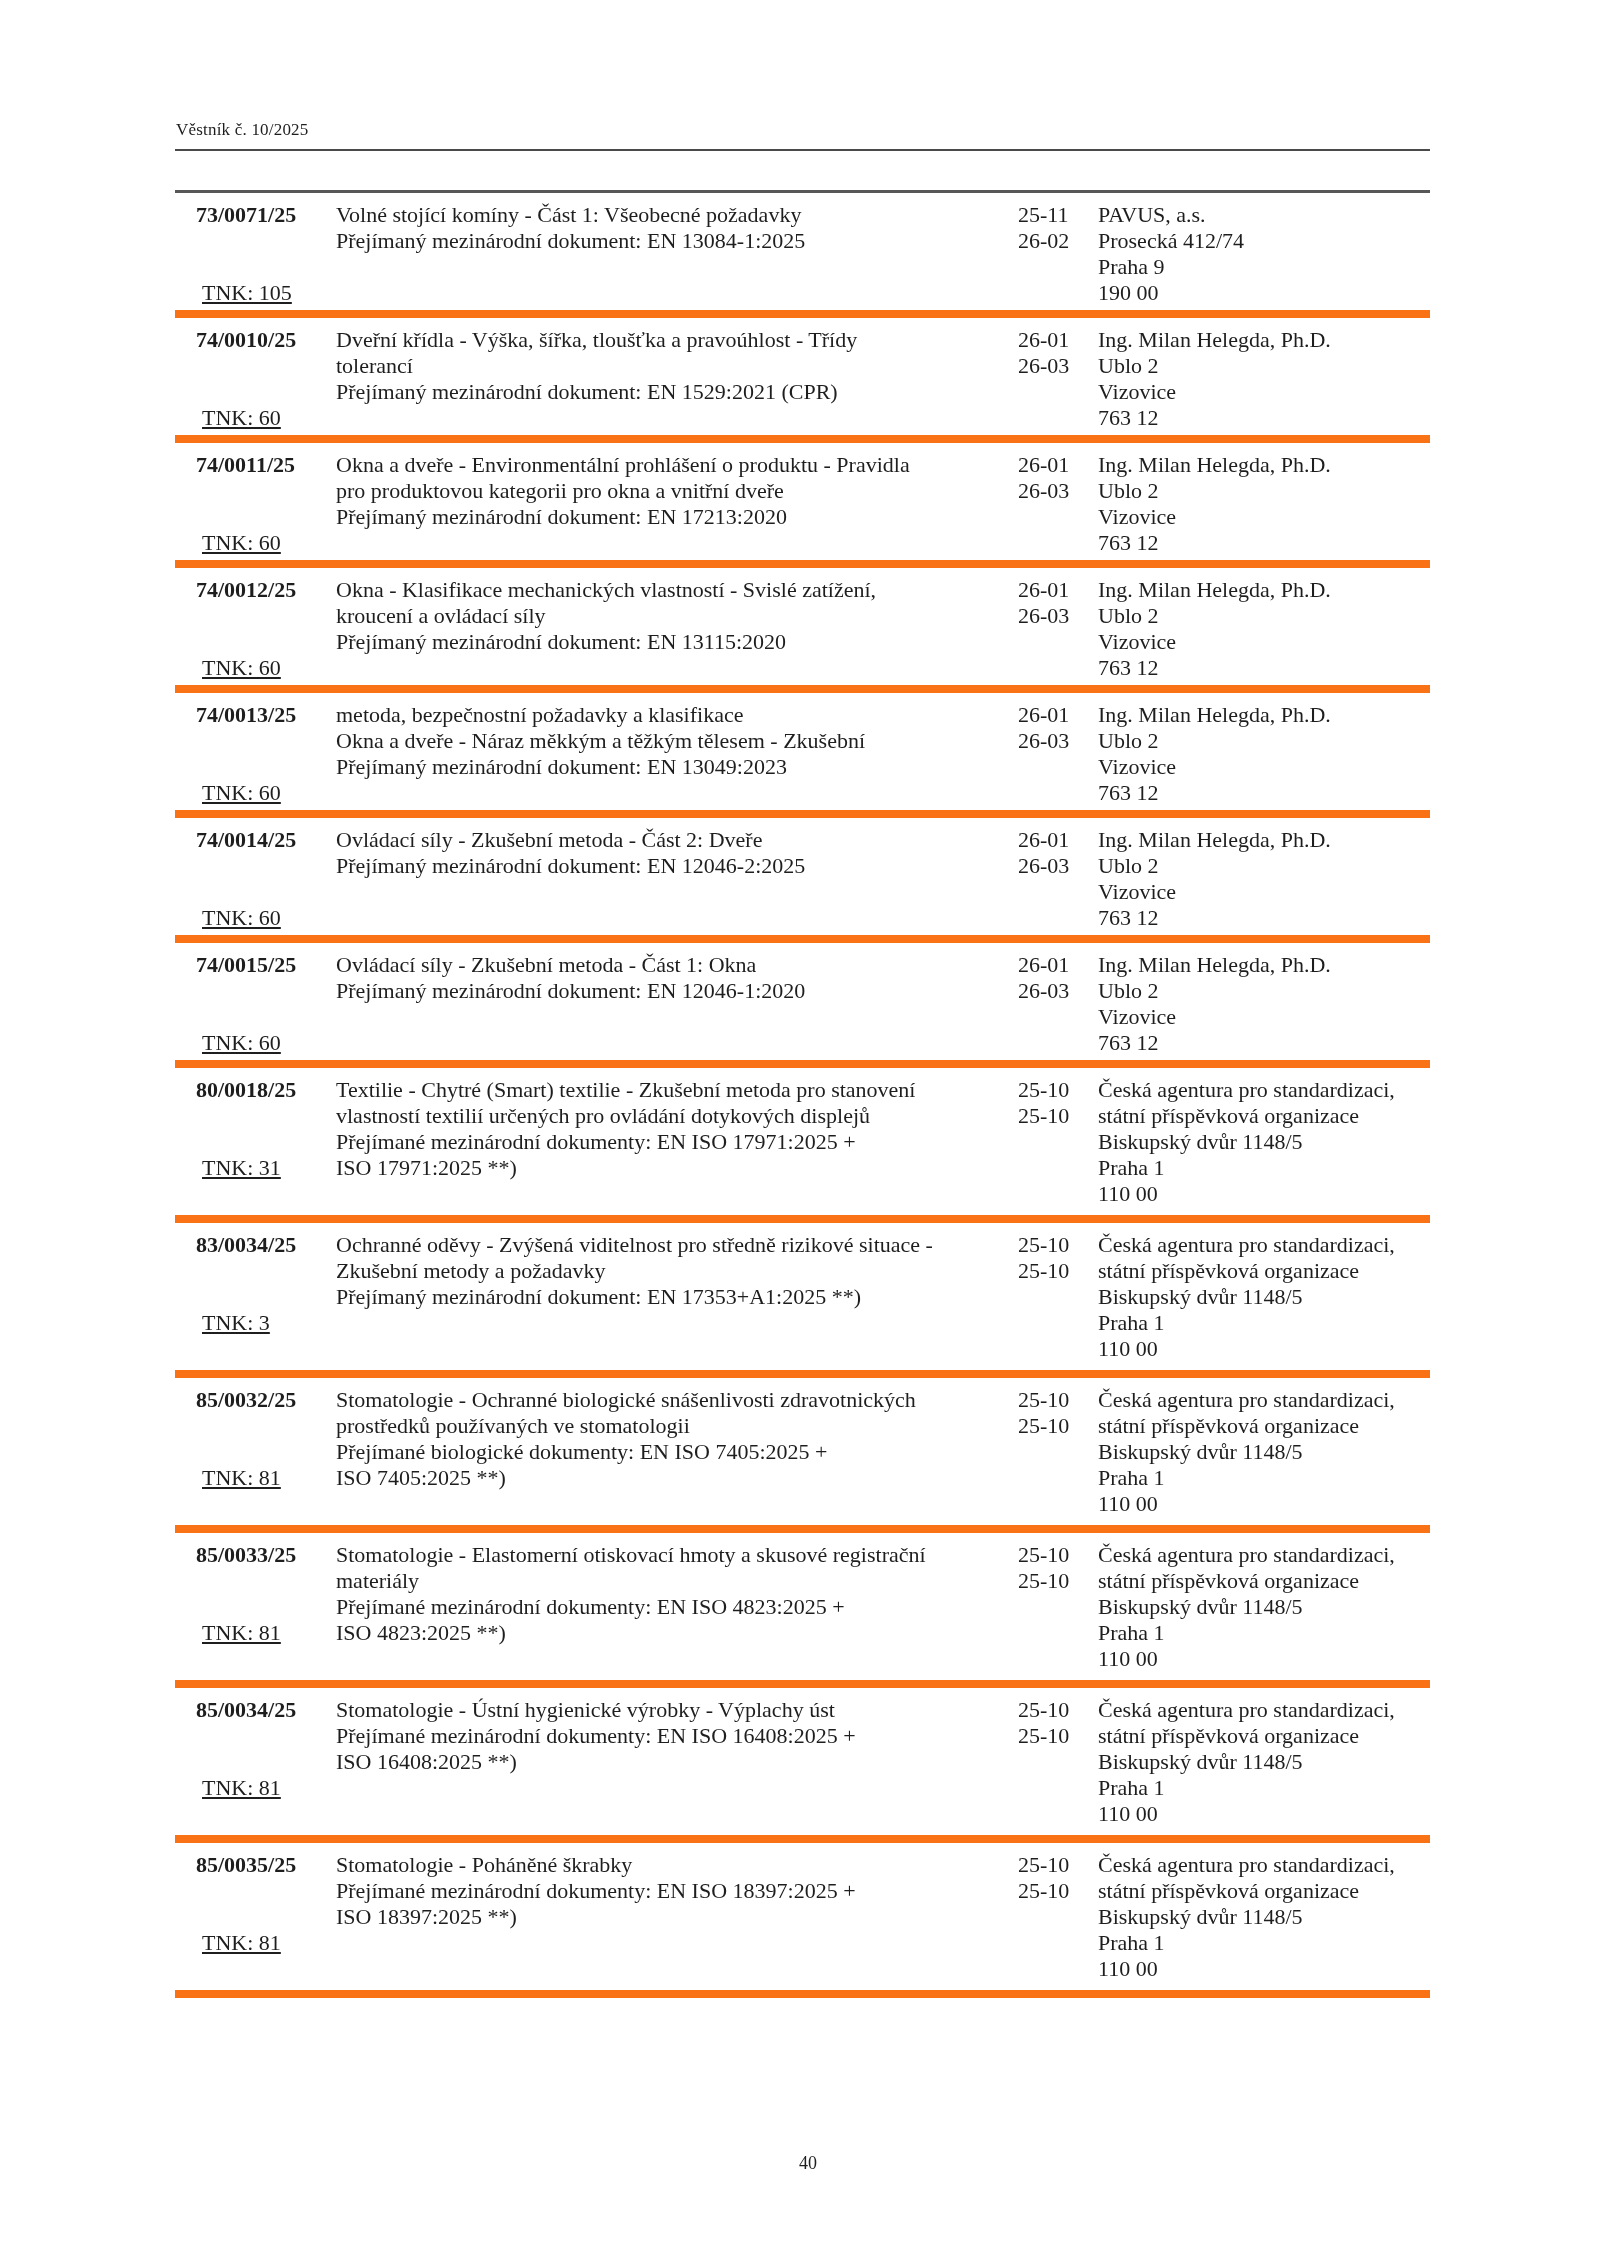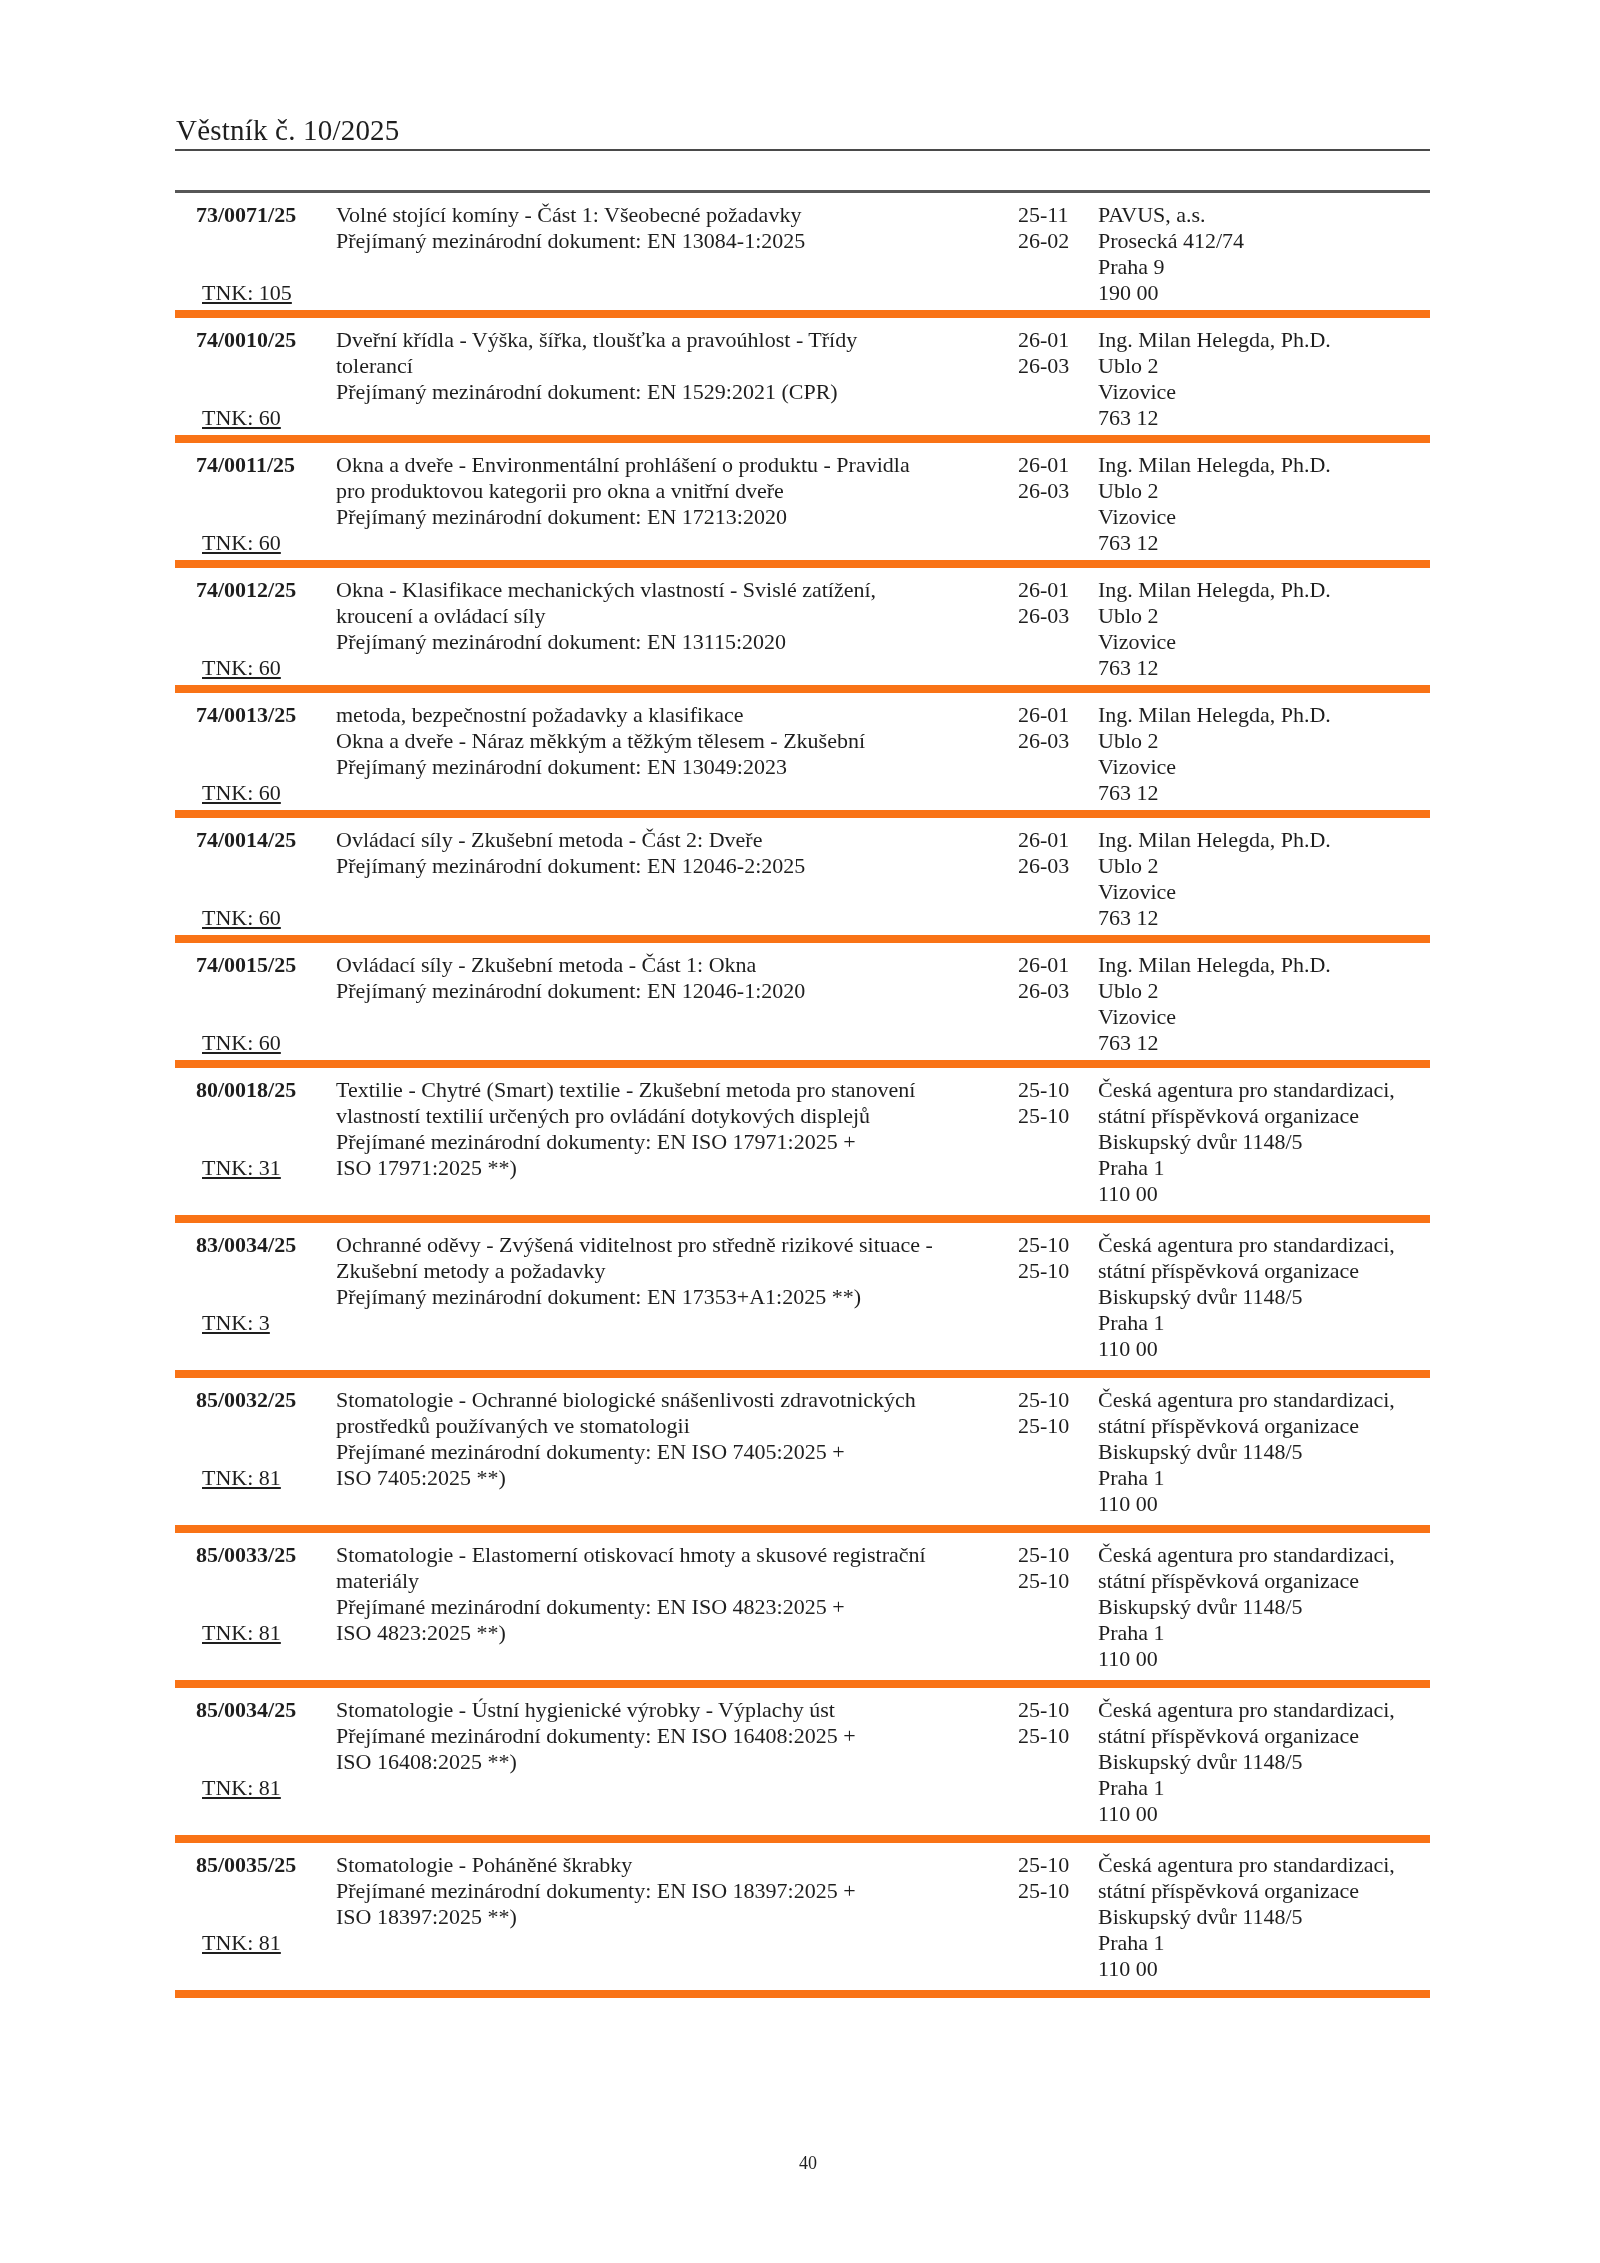--- a/index.html
+++ b/index.html
@@ -9,21 +9,21 @@
     width: 1600px; height: 2263px;
     position: relative;
     font-family: "Liberation Serif", "DejaVu Serif", serif;
     color: #1e1e1e;
     -webkit-font-smoothing: antialiased;
   }
   .page { position: absolute; inset: 0; overflow: hidden; }
 
   .header-title {
     position: absolute; left: 176px; top: 117px;
-    font-size: 29px; line-height: 26px; letter-spacing: 0.2px;
+    font-size: 17px; line-height: 26px; letter-spacing: 0.2px;
   }
   .header-rule {
     position: absolute; left: 175px; top: 149px;
     width: 1255px; height: 2px; background: #4a4a4a;
   }
 
   .standards-table {
     position: absolute; left: 175px; top: 190px; width: 1255px;
     border-top: 3px solid #575757;
   }
@@ -232,21 +232,21 @@
           <div class="line">Praha 1</div>
           <div class="line">110 00</div>
         </div>
   </div>
       <div class="row tall">
     <div class="col-id">85/0032/25</div>
     <div class="col-tnk">TNK: 81</div>
     <div class="col-title">
           <div class="line">Stomatologie - Ochranné biologické snášenlivosti zdravotnických</div>
           <div class="line">prostředků používaných ve stomatologii</div>
-          <div class="line">Přejímané mezinárodní dokumenty: EN ISO 7405:2025 +</div>
+          <div class="line">Přejímané biologické dokumenty: EN ISO 7405:2025 +</div>
           <div class="line">ISO 7405:2025 **)</div>
         </div>
     <div class="col-dates">
           <div class="line">25-10</div>
           <div class="line">25-10</div>
         </div>
     <div class="col-org">
           <div class="line">Česká agentura pro standardizaci,</div>
           <div class="line">státní příspěvková organizace</div>
           <div class="line">Biskupský dvůr 1148/5</div>

